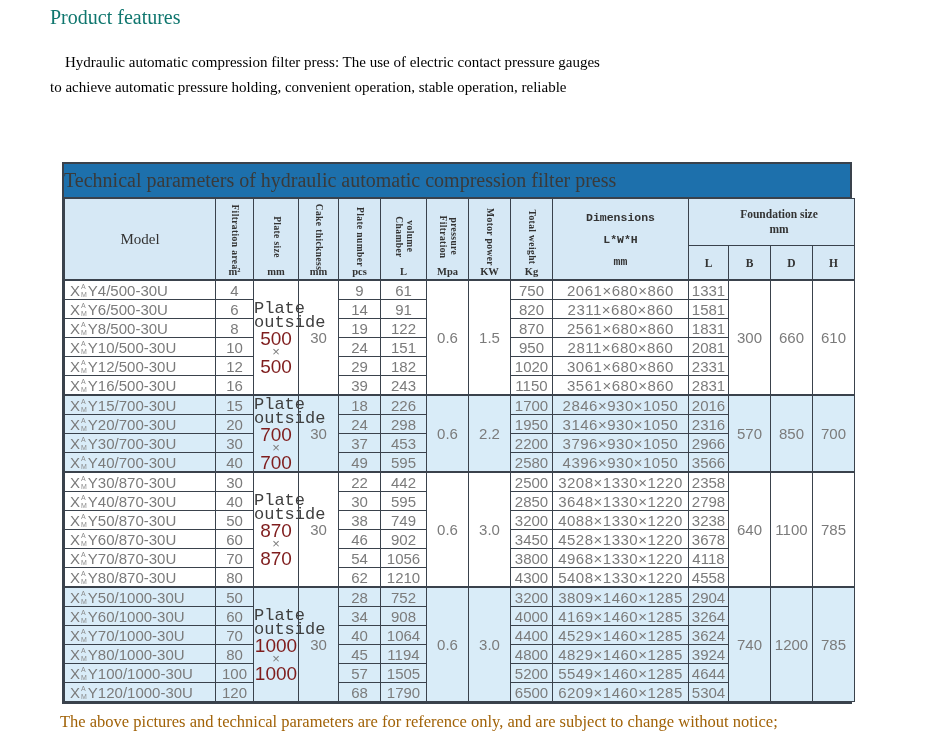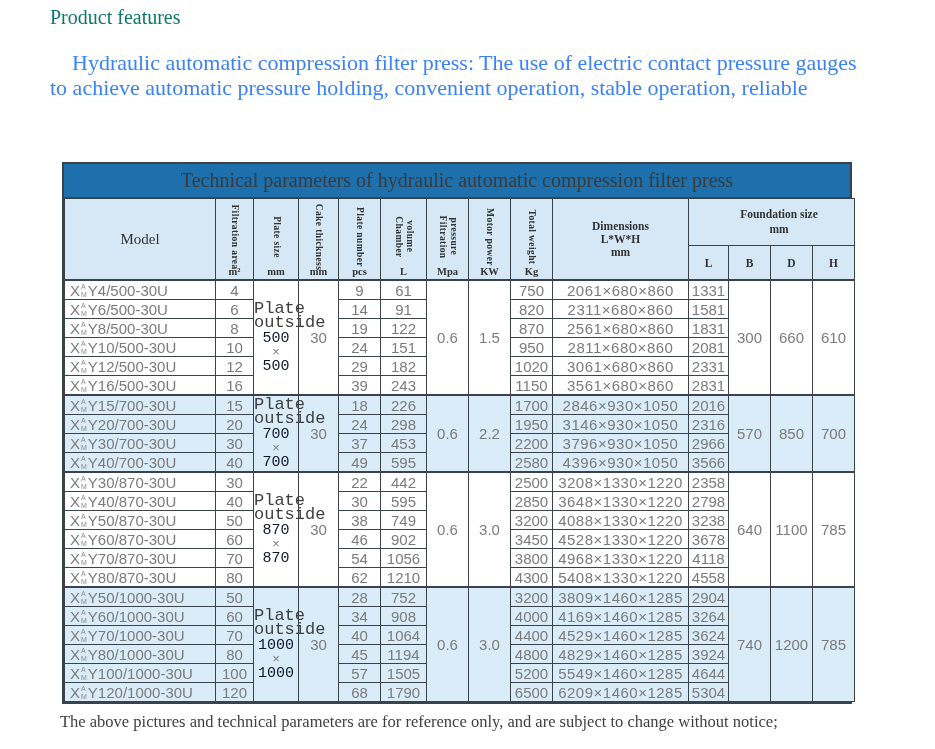--- a/index.html
+++ b/index.html
@@ -6,51 +6,51 @@
   body {
     width:935px; height:749px; background:#ffffff; position:relative;
     font-family:"Liberation Serif", serif; overflow:hidden;
   }
   .heading {
     position:absolute; left:50px; top:6px;
     font-size:20px; color:#0f766e;
   }
   .intro {
     position:absolute; left:50px; top:50px; width:880px;
-    font-size:22px; line-height:25px; color:#3b82f6;
+    font-size:15px; line-height:25px; color:#000000;
   }
   .intro div { white-space:pre; }
 
   .tablewrap {
     position:absolute; left:62px; top:162px; width:790px;
     border:2px solid #3a424c; box-sizing:border-box; background:#fff;
   }
   .titlebar {
-    background:#1d70ac; color:#3a3a3a; text-align:center;
+    background:#1d70ac; color:#3a3a3a; 
     font-size:20px; height:33px; line-height:33px;
     border-bottom:1px solid #3a424c;
   }
   table { border-collapse:collapse; width:100%; table-layout:fixed; }
   th, td { border:1px solid #3a424c; padding:0; }
   thead th { background:#d6e8f5; color:#333333; font-weight:bold; }
 
   th.model-head { font-weight:normal; font-size:15px; }
 
   .vwrap { position:relative; height:80px; }
   .vlabel {
     position:absolute; top:47%; left:50%; transform:translate(-50%,-50%);
     writing-mode:vertical-rl; white-space:pre; text-align:center;
     font-size:9.5px; font-weight:bold; letter-spacing:0.4px; line-height:11px;
   }
   .vunit {
     position:absolute; bottom:2px; left:0; width:100%;
     text-align:center; font-size:10.5px;
   }
 
-  .dims-head { display:flex; flex-direction:column; justify-content:flex-start; gap:1px; font-size:11.5px; }
+  .dims-head { display:flex; flex-direction:column; justify-content:flex-start; gap:9px; font-size:11.5px;font-family:Liberation Mono, monospace; }
   .found-head { font-size:11.5px; }
   .found-head .fh-line { line-height:15px; }
   th.found-top { height:44px;padding-left:15px; }
   th.found-sub { height:31px; font-size:11.5px; }
 
   tbody td {
     height:18px; text-align:center; vertical-align:middle;
     font-family:"Liberation Sans", sans-serif; font-size:15px;
     color:#7b7b7b; line-height:1; background:#ffffff;
   }
@@ -62,26 +62,26 @@
   .mprefix { display:inline-flex; align-items:flex-start; }
   .ss {
     display:inline-flex; flex-direction:column; justify-content:space-between;
     font-size:7px; line-height:6px; height:14px; margin:0 1px 0 1px;
     transform:translateY(1px); color:#8a8a8a;
   }
   .td-dims { letter-spacing:0.5px; }
 
   td.ps-cell { vertical-align:middle; }
   .ps-word { font-family:Liberation Mono, monospace; font-size:17px; color:#3f3f3f; line-height:14px; }
-  .ps-num  { font-family:Liberation Mono, monospace; font-size:15px; color:#0f172a; line-height:15px; margin-top:1px; }
+  .ps-num  { font-family:Liberation Sans, sans-serif; font-size:19px; color:#7f1d1d; line-height:15px; margin-top:1px; }
   .ps-x    { font-family:"Liberation Sans", sans-serif; font-size:13px; color:#7b7b7b; line-height:12px; }
 
   .footnote {
     position:absolute; left:60px; top:712px; width:870px;
-    font-size:16.5px; line-height:19px; color:#404040;
+    font-size:16.5px; line-height:19px; color:#a16207;
   }
 </style>
 </head>
 <body>
 
 <div class="heading">Product features</div>
 
 <div class="intro">
   <div>    Hydraulic automatic compression filter press: The use of electric contact pressure gauges</div>
   <div>to achieve automatic pressure holding, convenient operation, stable operation, reliable</div>

